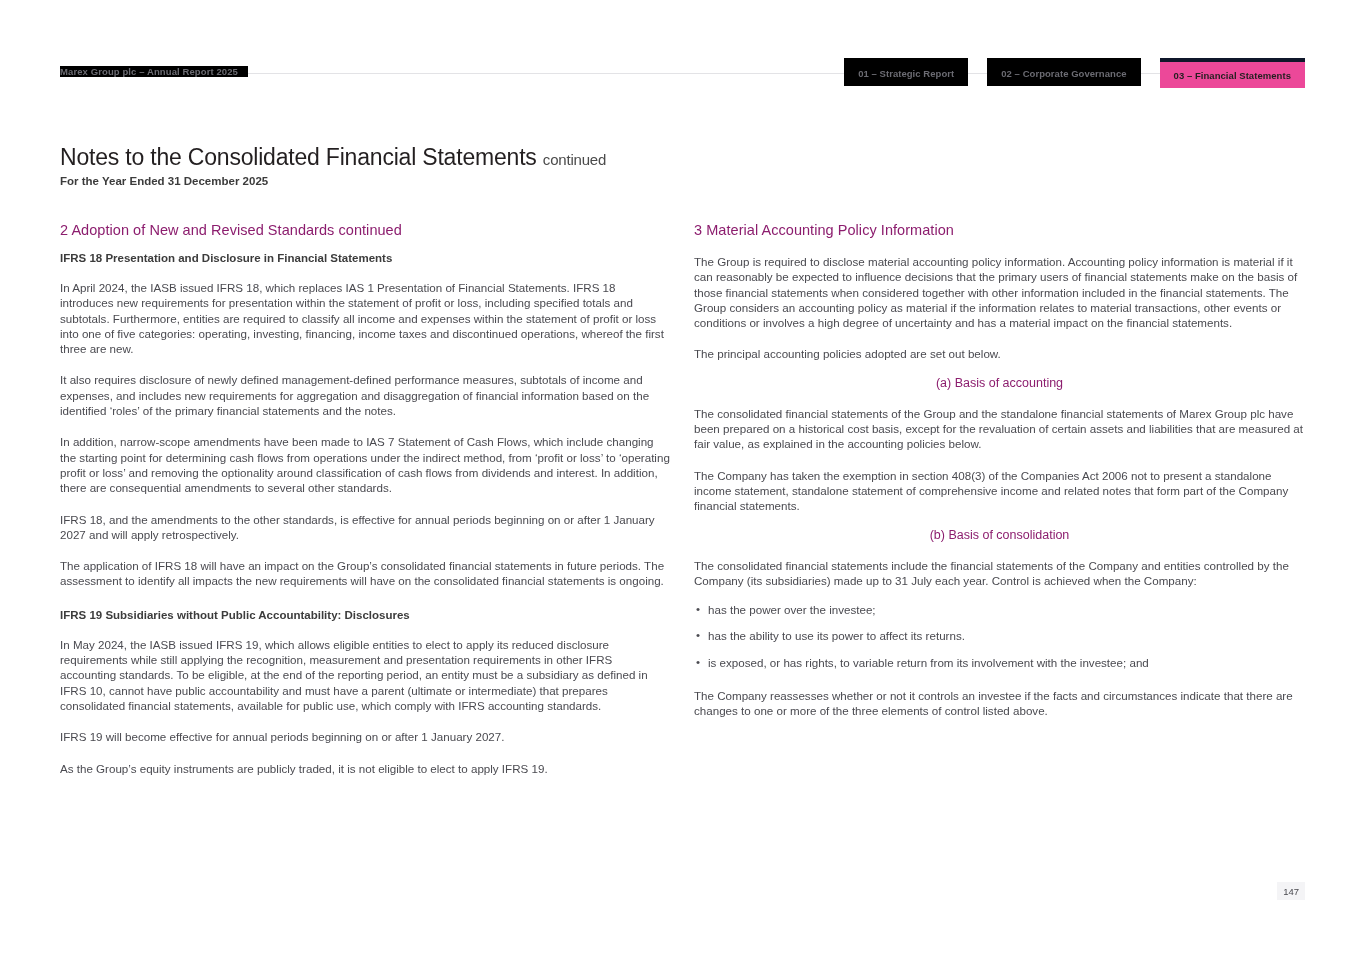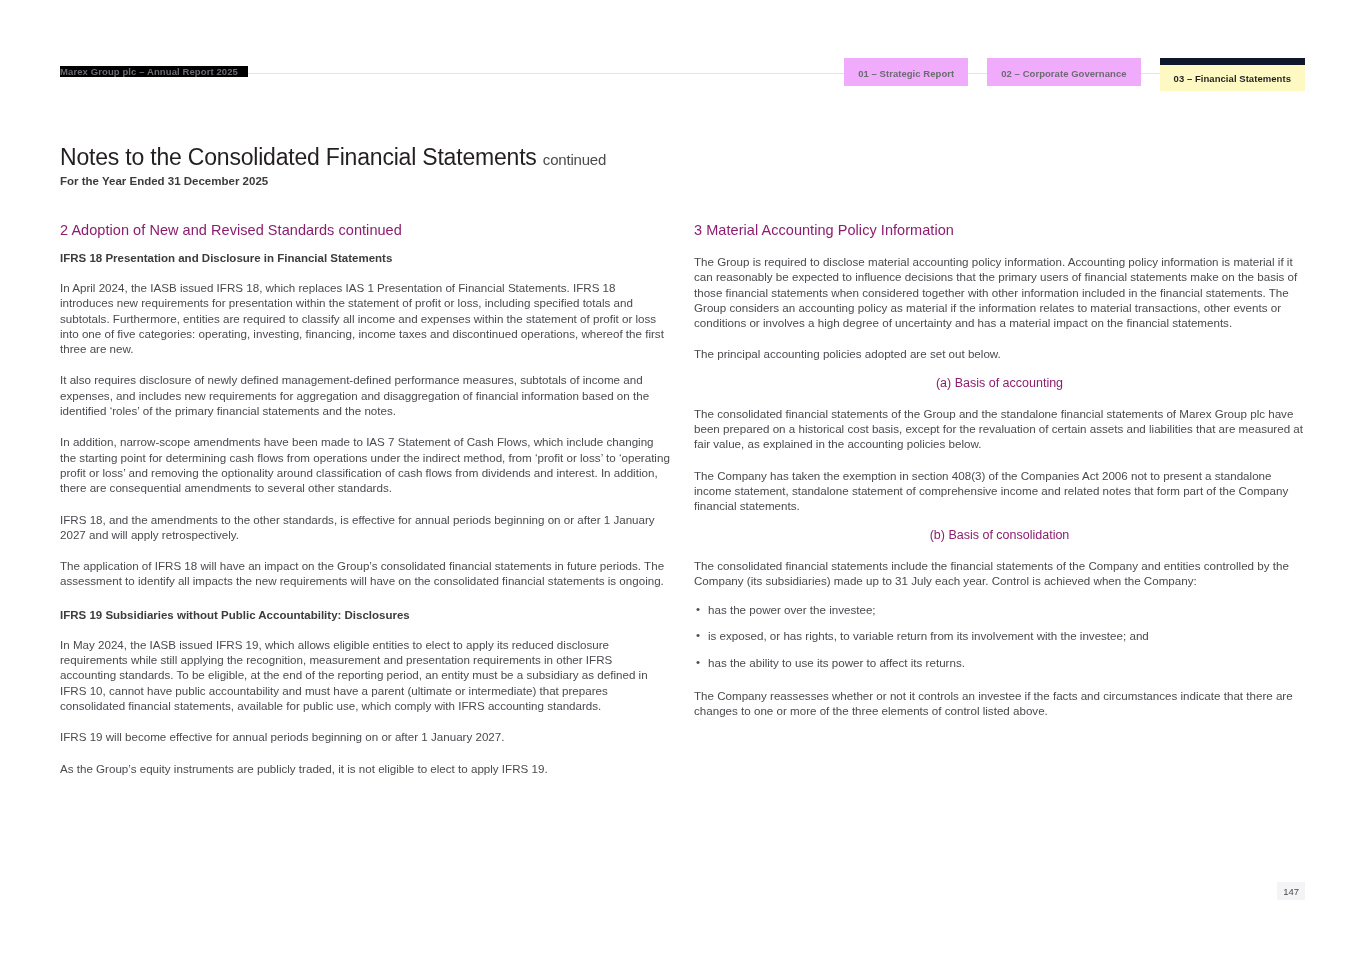--- a/index.html
+++ b/index.html
@@ -50,30 +50,30 @@
     top: 0;
     right: 0;
     display: flex;
     gap: 19px;
     align-items: flex-start;
   }
   .nav-tab {
     font-size: 9.5px;
     font-weight: bold;
     color: #6b6b72;
-    background: #f0abfc;
+    background: #000000;
     padding: 8px 14px 7px 14px;
     white-space: nowrap;
     letter-spacing: 0.05px;
     border-top: 2px solid transparent;
   }
   .nav-tab.active {
     color: #231f20;
-    background: #fef9c3;
-    border-top: 7px solid #0f172a;
+    background: #ec4899;
+    border-top: 4px solid #0f172a;
   }
 
   
   .doc-title {
     position: absolute;
     top: 144px;
     left: 60px;
     font-size: 23px;
     font-weight: normal;
     color: #231f20;
@@ -219,20 +219,20 @@
 
   <h3 class="policy-head">(a) Basis of accounting</h3>
   <p class="body">The consolidated financial statements of the Group and the standalone financial statements of Marex Group plc have been prepared on a historical cost basis, except for the revaluation of certain assets and liabilities that are measured at fair value, as explained in the accounting policies below.</p>
   <p class="body">The Company has taken the exemption in section 408(3) of the Companies Act 2006 not to present a standalone income statement, standalone statement of comprehensive income and related notes that form part of the Company financial statements.</p>
 
   <h3 class="policy-head">(b) Basis of consolidation</h3>
   <p class="body">The consolidated financial statements include the financial statements of the Company and entities controlled by the Company (its subsidiaries) made up to 31 July each year. Control is achieved when the Company:</p>
 
   <ul class="bullets">
     <li>has the power over the investee;</li>
+    <li>has the ability to use its power to affect its returns.</li>
     <li>is exposed, or has rights, to variable return from its involvement with the investee; and</li>
-    <li>has the ability to use its power to affect its returns.</li>
   </ul>
 
   <p class="body">The Company reassesses whether or not it controls an investee if the facts and circumstances indicate that there are changes to one or more of the three elements of control listed above.</p>
 </div>
 
 <div class="page-number-box">147</div>
 
 </body></html>

